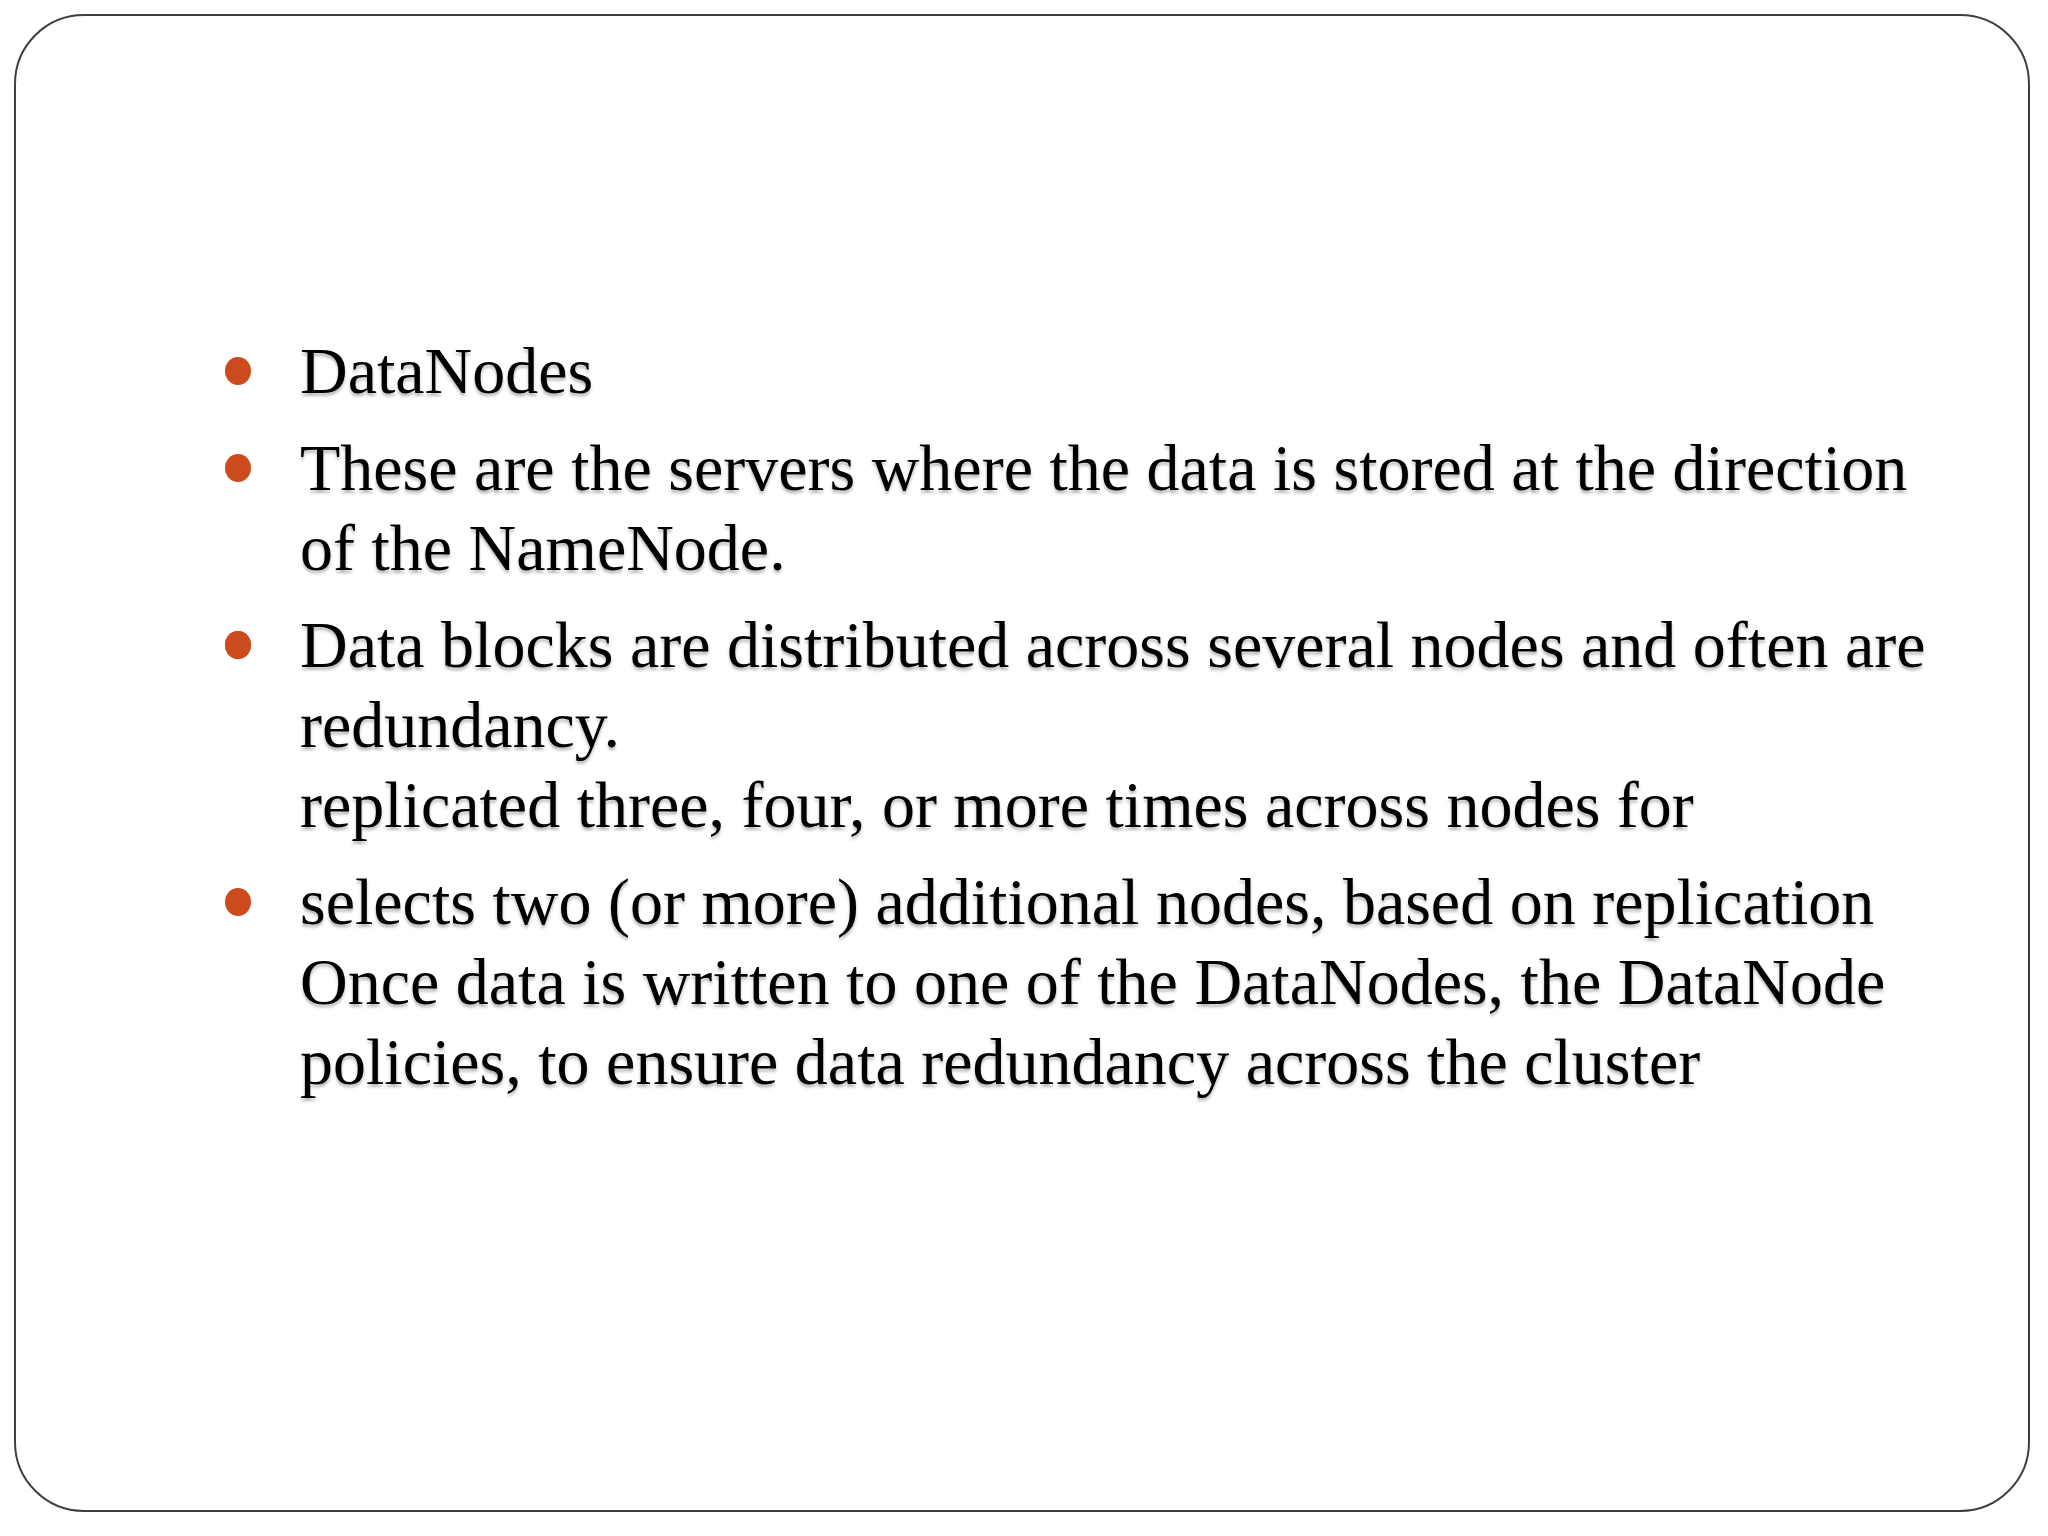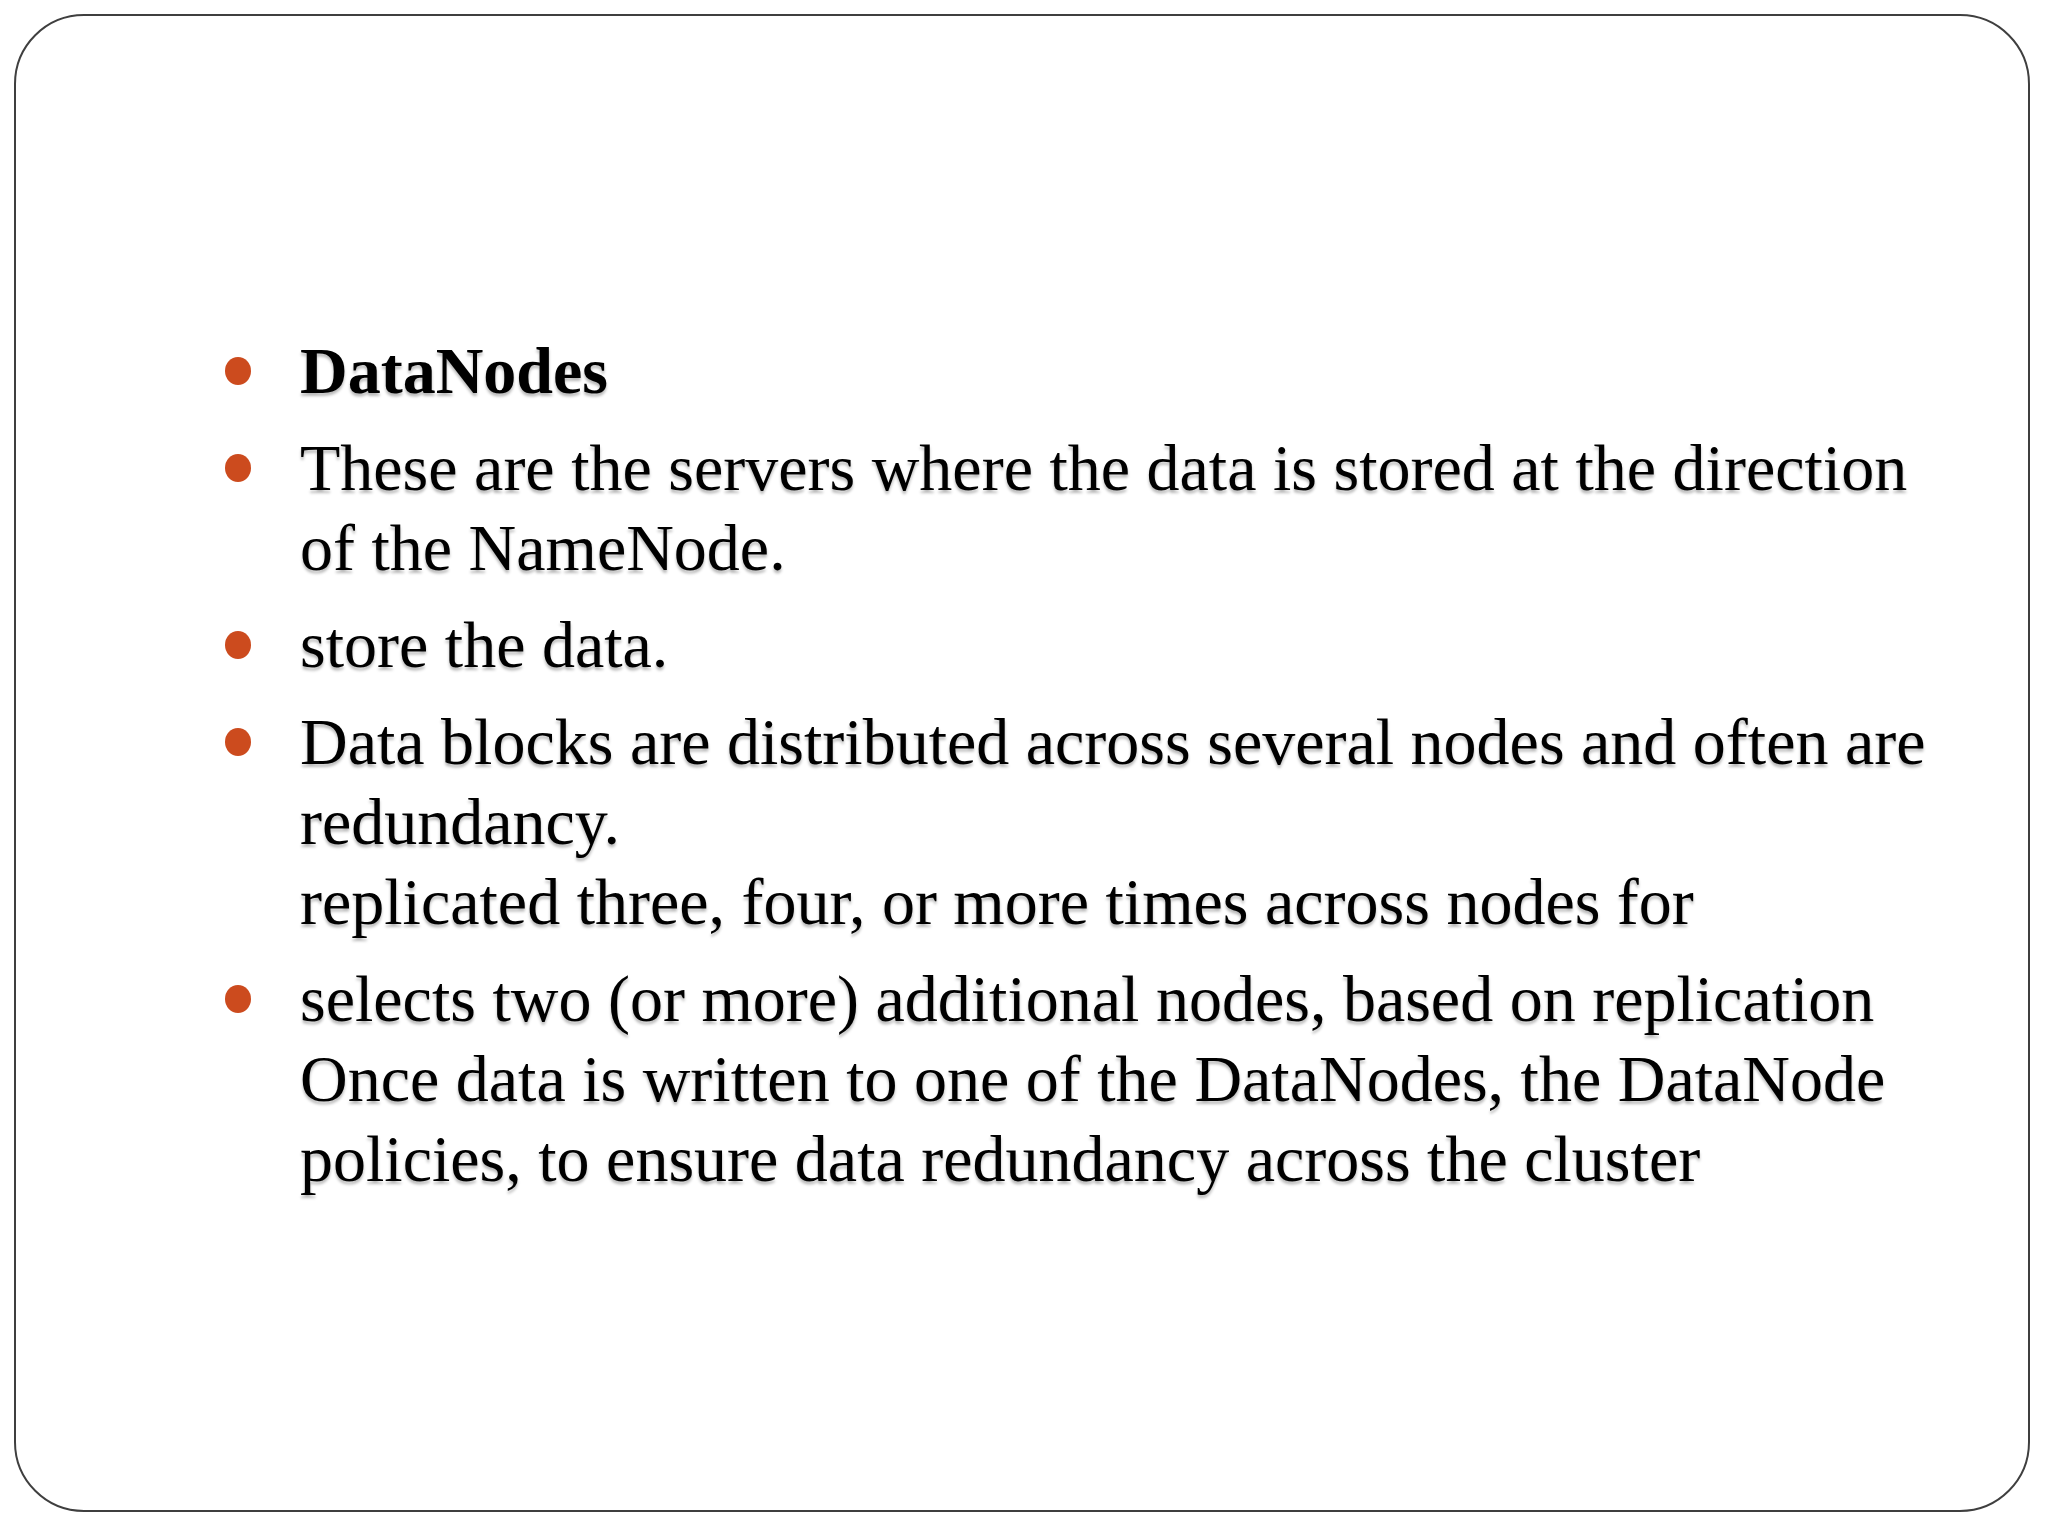--- a/index.html
+++ b/index.html
@@ -47,21 +47,21 @@
     background:var(--bullet,#cc4b1e);
   }
   .line{
     font-size:66px;
     line-height:80px;
     color:var(--text,#000000);
     text-shadow:0 3px 3px rgba(0,0,0,0.28);
     white-space:nowrap;
   }
   .item.title .line{
-    font-weight:700;
+    font-weight:400;
   }
 </style>
 </head>
 <body>
 
 <div class="slide">
   <div class="frame"></div>
 
   <div class="content">
 
@@ -76,21 +76,20 @@
       <span class="marker"></span>
       <div class="lines">
         <div class="line">These are the servers where the data is stored at the direction</div>
         <div class="line">of the NameNode.</div>
       </div>
     </div>
 
     <div class="item">
       <span class="marker"></span>
       <div class="lines">
-        <div class="line">store the data.</div>
       </div>
     </div>
 
     <div class="item">
       <span class="marker"></span>
       <div class="lines">
         <div class="line">Data blocks are distributed across several nodes and often are</div>
         <div class="line">redundancy.</div>
         <div class="line">replicated three, four, or more times across nodes for</div>
       </div>

